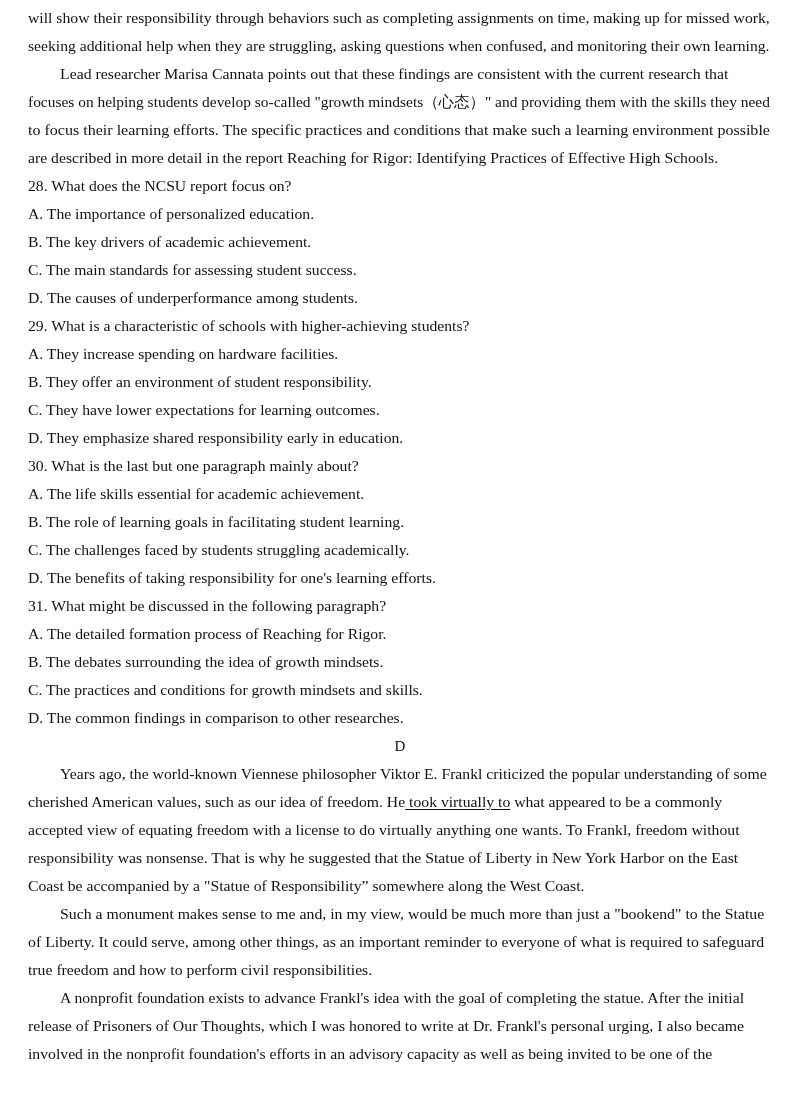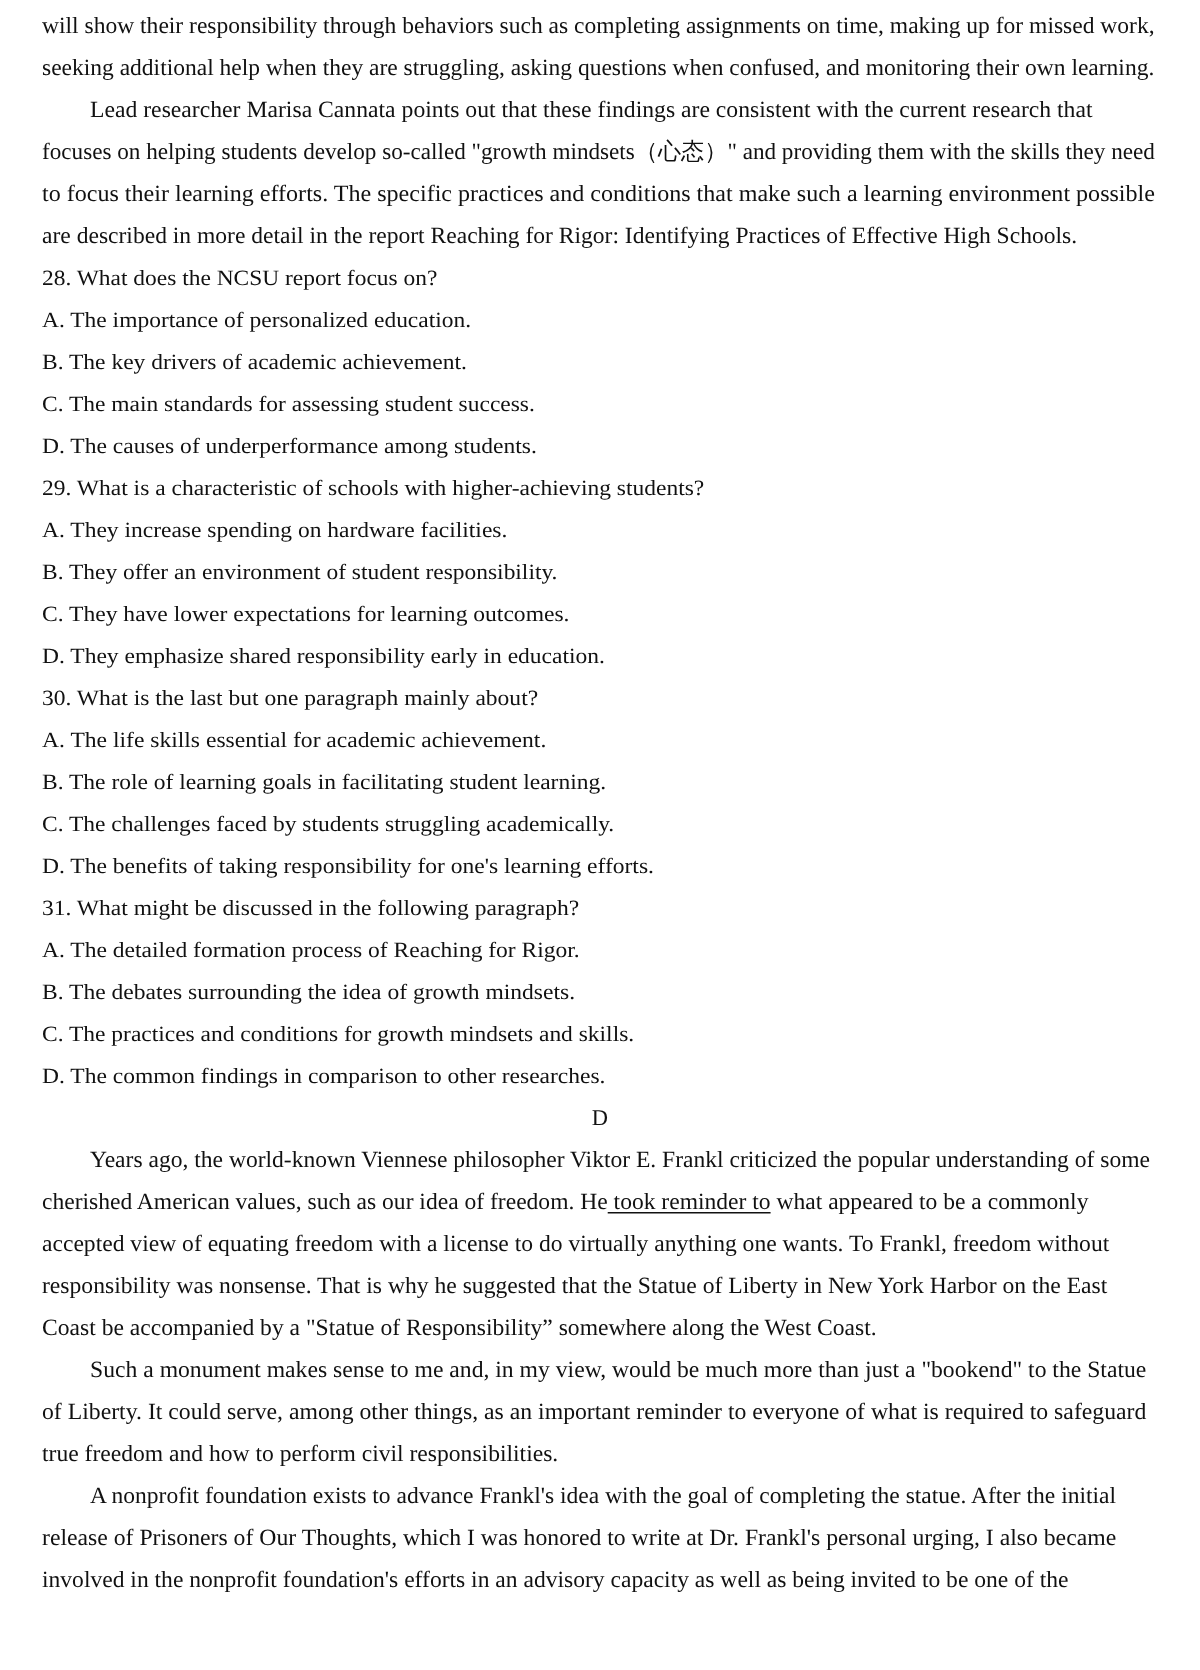--- a/index.html
+++ b/index.html
@@ -95,21 +95,21 @@
     <div class="line q" style="top: 648px; transform: scaleX(1.0823);">B. The debates surrounding the idea of growth mindsets.</div>
     <div class="line q" style="top: 676px; transform: scaleX(1.0792);">C. The practices and conditions for growth mindsets and skills.</div>
     <div class="line q" style="top: 704px; transform: scaleX(1.0805);">D. The common findings in comparison to other researches.</div>
   </div>
 
   <div class="center-heading" style="top:732px;">D</div>
 
   <div>
     <div class="line cond indent" style="top: 760px; transform: scaleX(1.0129);">Years ago, the world-known Viennese philosopher Viktor E. Frankl criticized the popular understanding of some</div>
     <div class="line cond" style="top: 788px; transform: scaleX(1.013);">
-      <span>cherished American values, such as our idea of freedom. He</span><span class="ul"> took reminder to</span><span> what appeared to be a commonly</span>
+      <span>cherished American values, such as our idea of freedom. He</span><span class="ul"> took virtually to</span><span> what appeared to be a commonly</span>
     </div>
     <div class="line cond" style="top: 816px; transform: scaleX(1.0142);">accepted view of equating freedom with a license to do virtually anything one wants. To Frankl, freedom without</div>
     <div class="line cond" style="top: 844px; transform: scaleX(1.0157);">responsibility was nonsense. That is why he suggested that the Statue of Liberty in New York Harbor on the East</div>
     <div class="line cond" style="top: 872px; transform: scaleX(1.0146);">Coast be accompanied by a "Statue of Responsibility” somewhere along the West Coast.</div>
   </div>
 
   <div>
     <div class="line cond indent" style="top: 900px; transform: scaleX(1.0173);">Such a monument makes sense to me and, in my view, would be much more than just a "bookend" to the Statue</div>
     <div class="line cond" style="top: 928px; transform: scaleX(1.0208);">of Liberty. It could serve, among other things, as an important reminder to everyone of what is required to safeguard</div>
     <div class="line cond" style="top: 956px; transform: scaleX(1.0147);">true freedom and how to perform civil responsibilities.</div>

